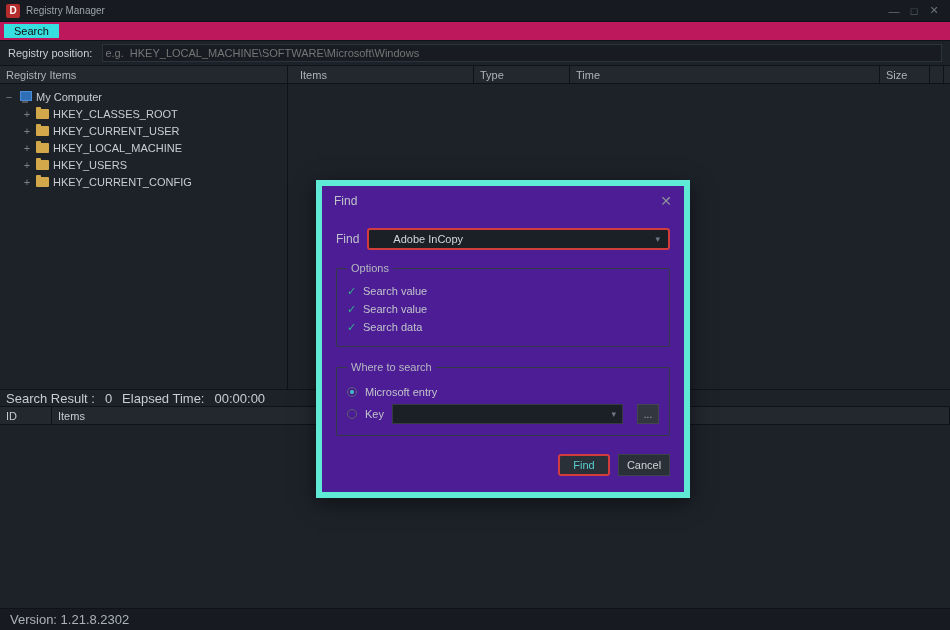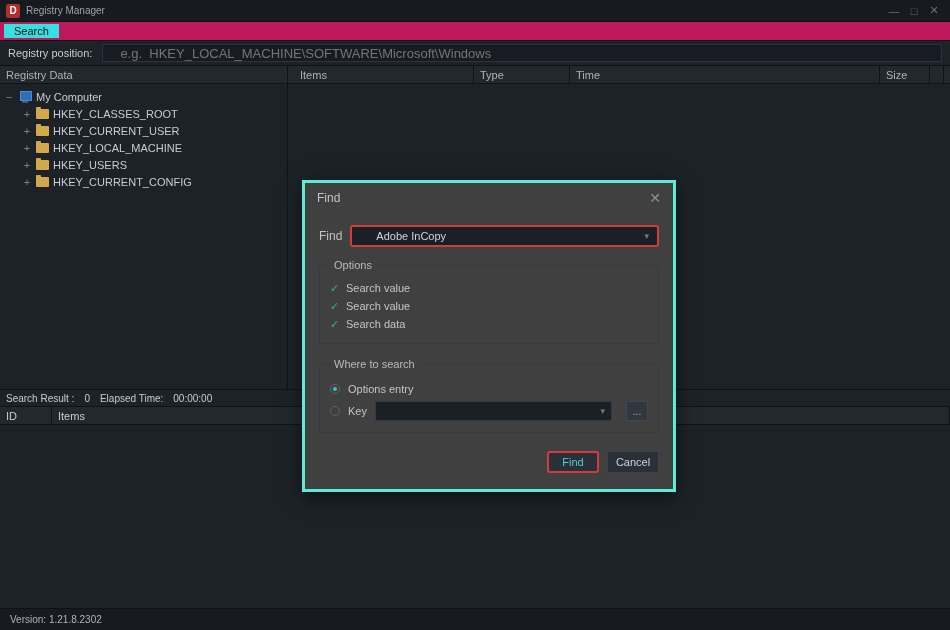--- a/index.html
+++ b/index.html
@@ -37,21 +37,21 @@
   .tabbar .tab {
     background:#37e0e0;color:#111;padding:1px 10px;font-size:11px;
   }
   .pathbar {
     height:24px;display:flex;align-items:center;padding:0 8px;gap:10px;
     background:#1d2229;
   }
   .pathbar label{font-size:11px;color:#c9ccd1;}
   .pathbar input{
     flex:1;background:#181c22;border:1px solid #2d333c;color:#5d636b;
-    font-size:13px;padding:2px 17px;height:18px;
+    font-size:11px;padding:2px 2px;height:18px;
   }
   .main {
     display:flex;
     height: 324px; 
     border-top:1px solid #0f1317;
   }
   .tree {
     width:288px;
     background:#1d2229;
     border-right:1px solid #0f1317;
@@ -73,36 +73,36 @@
   .ico-comp::after{content:"";position:absolute;bottom:0;left:4px;width:6px;height:2px;background:#555;}
   .ico-fold{width:13px;height:10px;background:#d2a84a;border-radius:1px;position:relative;}
   .ico-fold::before{content:"";position:absolute;top:-2px;left:0;width:5px;height:3px;background:#d2a84a;border-radius:1px 1px 0 0;}
   .node .lbl{white-space:nowrap;}
   .listpane{flex:1;display:flex;flex-direction:column;}
   .list-header{display:flex;}
   .lh-cell{border-right:1px solid #0f1317;padding:0 6px;height:18px;display:flex;align-items:center;}
   .list-body{flex:1;background:#1d2229;}
   .resultbar{
     height:18px;border-top:1px solid #0f1317;border-bottom:1px solid #0f1317;
-    background:#1d2229;display:flex;align-items:center;padding:0 6px;font-size:10px;gap:10px;
+    background:#1d2229;display:flex;align-items:center;padding:0 6px;font-size:13px;gap:10px;
   }
   .resulthdr{
     height:18px;background:#23282f;display:flex;align-items:center;font-size:11px;
     border-bottom:1px solid #0f1317;
   }
   .resulthdr .rh{padding:0 6px;border-right:1px solid #0f1317;height:100%;display:flex;align-items:center;}
   .resultarea{height:177px;background:#1d2229;}
   .statusbar{
     position:absolute;bottom:0;left:0;right:0;height:22px;background:#171b21;
-    border-top:1px solid #0f1317;display:flex;align-items:center;padding:0 10px;color:#aeb2b8;font-size:10px;
+    border-top:1px solid #0f1317;display:flex;align-items:center;padding:0 10px;color:#aeb2b8;font-size:13px;
   }
   
   .dialog{
-    position:absolute;left:302px;top:180px;width:374px;
-    background:#404040;border:3px solid #5eead4;
+    position:absolute;left:316px;top:180px;width:374px;
+    background:#4c1d95;border:6px solid #5eead4;
     box-shadow:0 5px 20px rgba(0,0,0,.5);
     color:#c0c4ca;
   }
   .dlg-title{
     height:30px;display:flex;align-items:center;padding:0 12px;
     font-size:12px;
   }
   .dlg-title .spacer{flex:1;}
   .dlg-title .close{font-size:14px;color:#8b9097;cursor:pointer;}
   .dlg-body{padding:4px 14px 10px 14px;}
@@ -148,21 +148,21 @@
   <div class="tab">Search</div>
 </div>
 
 <div class="pathbar">
   <label>Registry position:</label>
   <input type="text" placeholder="e.g.  HKEY_LOCAL_MACHINE\SOFTWARE\Microsoft\Windows" style="">
 </div>
 
 <div class="main">
   <div class="tree">
-    <div class="tree-header">Registry Data</div>
+    <div class="tree-header">Registry Items</div>
     <div class="tree-body">
       <div class="node">
         <span class="exp">−</span>
         <span class="ico-comp"></span>
         <span class="lbl">My Computer</span>
       </div>
       <div class="node child">
         <span class="exp">+</span>
         <span class="ico-fold"></span>
         <span class="lbl">HKEY_CLASSES_ROOT</span>
@@ -246,21 +246,21 @@
       <div class="chk">
         <span class="mark">✓</span>
         <span>Search data</span>
       </div>
     </fieldset>
 
     <fieldset>
       <legend>Where to search</legend>
       <div class="rad sel">
         <span class="dot"></span>
-        <span>Options entry</span>
+        <span>Microsoft entry</span>
       </div>
       <div class="rad">
         <span class="dot"></span>
         <span>Key</span>
         <div class="keysel">
           <span class="chev">▾</span>
         </div>
         <div class="keypick">...</div>
       </div>
     </fieldset>

